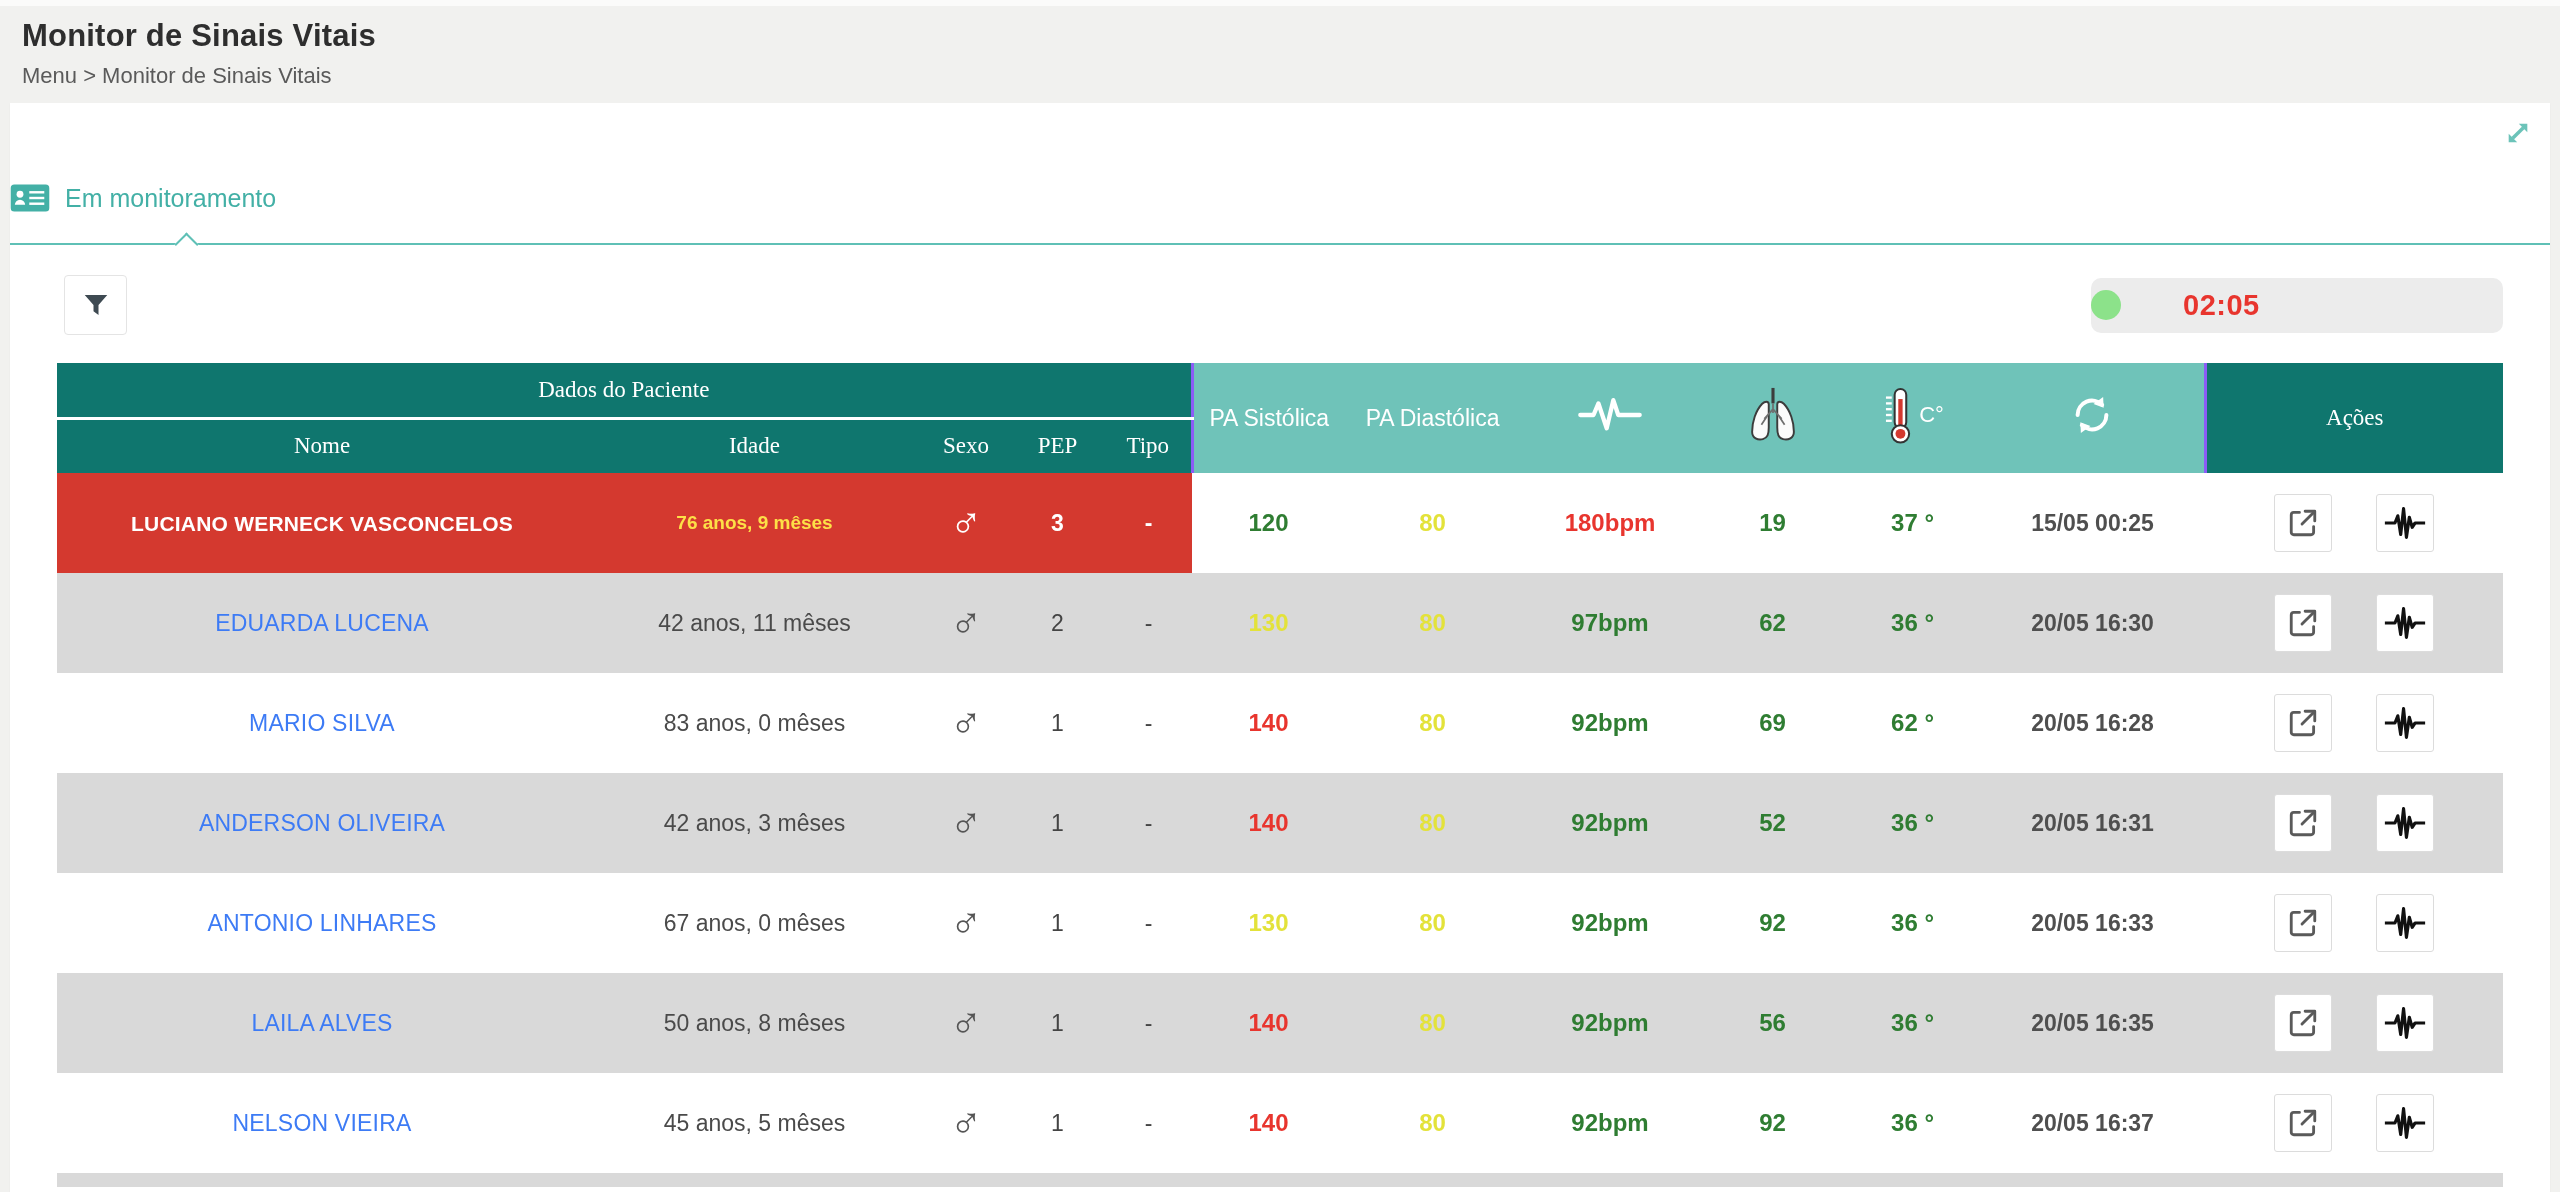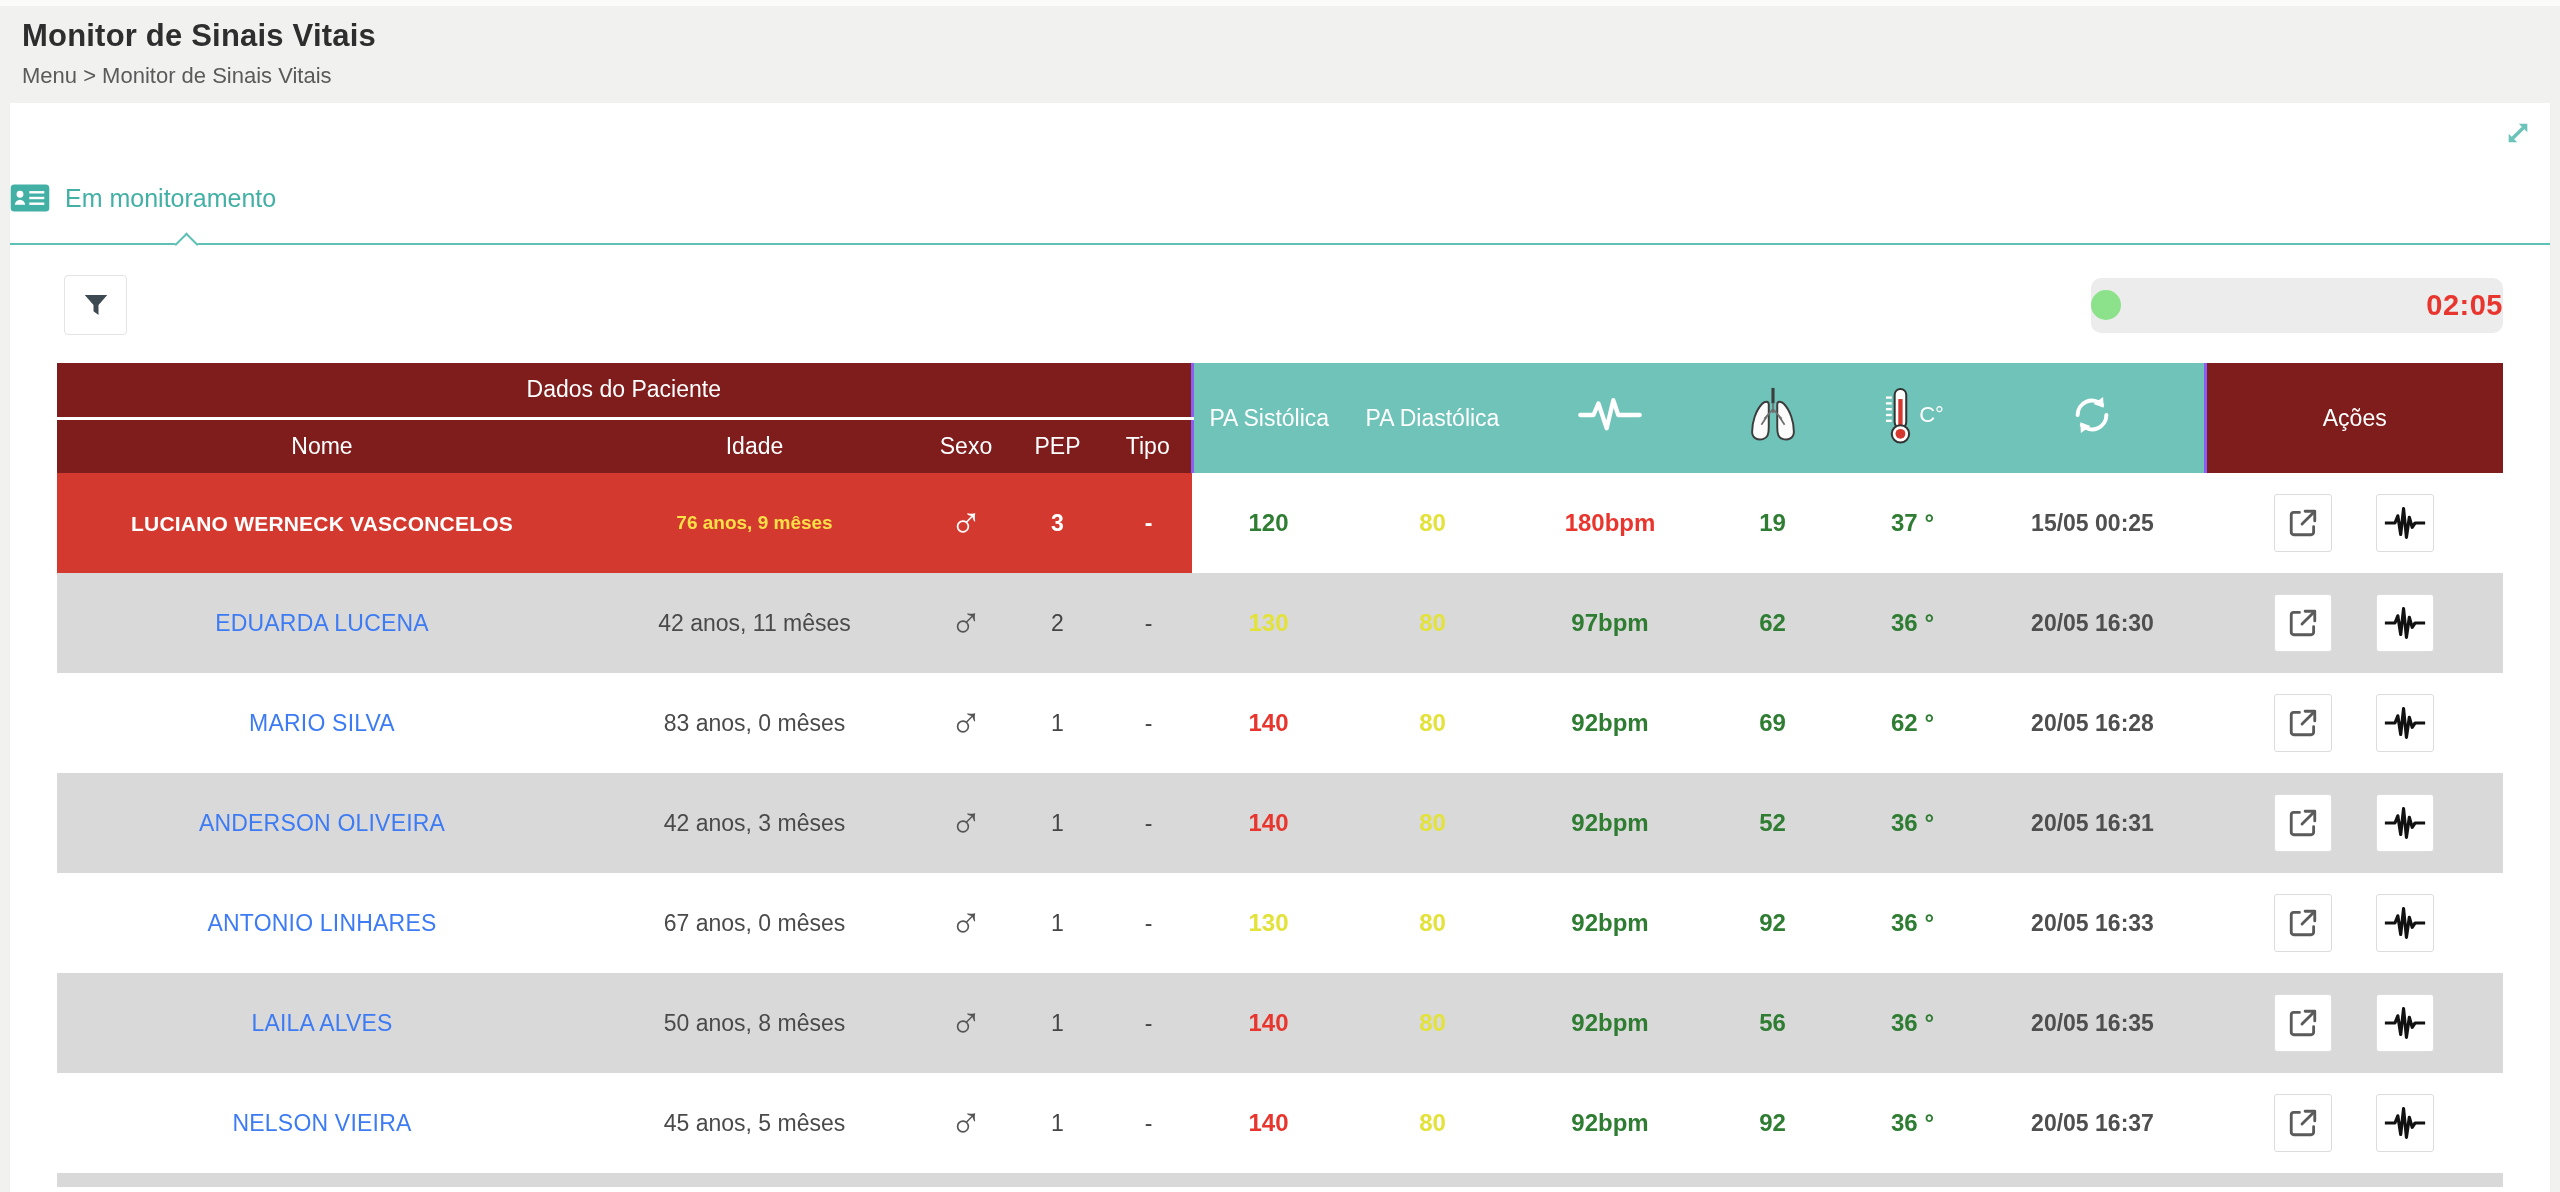--- a/index.html
+++ b/index.html
@@ -47,30 +47,30 @@
     font-family:"Liberation Sans", sans-serif;
   }
   .search-input::placeholder { color:#9a9a9a; }
   .filter-btn {
     width:63px; height:60px; margin-left:7px;
     background:#fff; border:1px solid #e4e4e4; border-radius:4px;
     display:flex; align-items:center; justify-content:center; cursor:pointer;
   }
   .timer {
     width:412px; height:55px; background:#ececec; border-radius:10px;
-    display:flex; align-items:center; justify-content:space-between; gap:62px;
+    display:flex; align-items:center; justify-content:flex-start; gap:62px;
   }
   .timer-dot { width:30px; height:30px; border-radius:50%; background:#8ce28a; }
   .timer-text { color:#e8352e; font-weight:700; font-size:29px; letter-spacing:.5px; }
 
   
   table { margin:28px 47px 0 47px; border-collapse:collapse; table-layout:fixed; width:2446px; }
   thead th { color:#fff; font-weight:500; font-size:23px; text-align:center; }
   .hrow th { height:55px; }
-  .th-gray { background:#7f1d1d; }
+  .th-gray { background:#0f766e;font-family:Liberation Serif, serif; }
   .th-teal { background:#6fc3b9; }
   .th-group { border-bottom:3px solid #fff; }
   .sep-left { border-left:3px solid #8b5cf6; }
   tbody td { height:100px; text-align:center; font-size:23px; vertical-align:middle; }
   tbody tr.zebra td { background:#d9d9d9; }
   tr.alert-row td.patient { background:#d4392f; color:#fff; font-weight:700; }
   .name { color:#3d7bf5; cursor:pointer; letter-spacing:.2px; }
   .alert-row .name { color:#fff; font-weight:700; font-size:21px; }
   td.age { color:#4a4a4a; }
   tr.alert-row td.age { color:#fde047; font-size:19px; }

